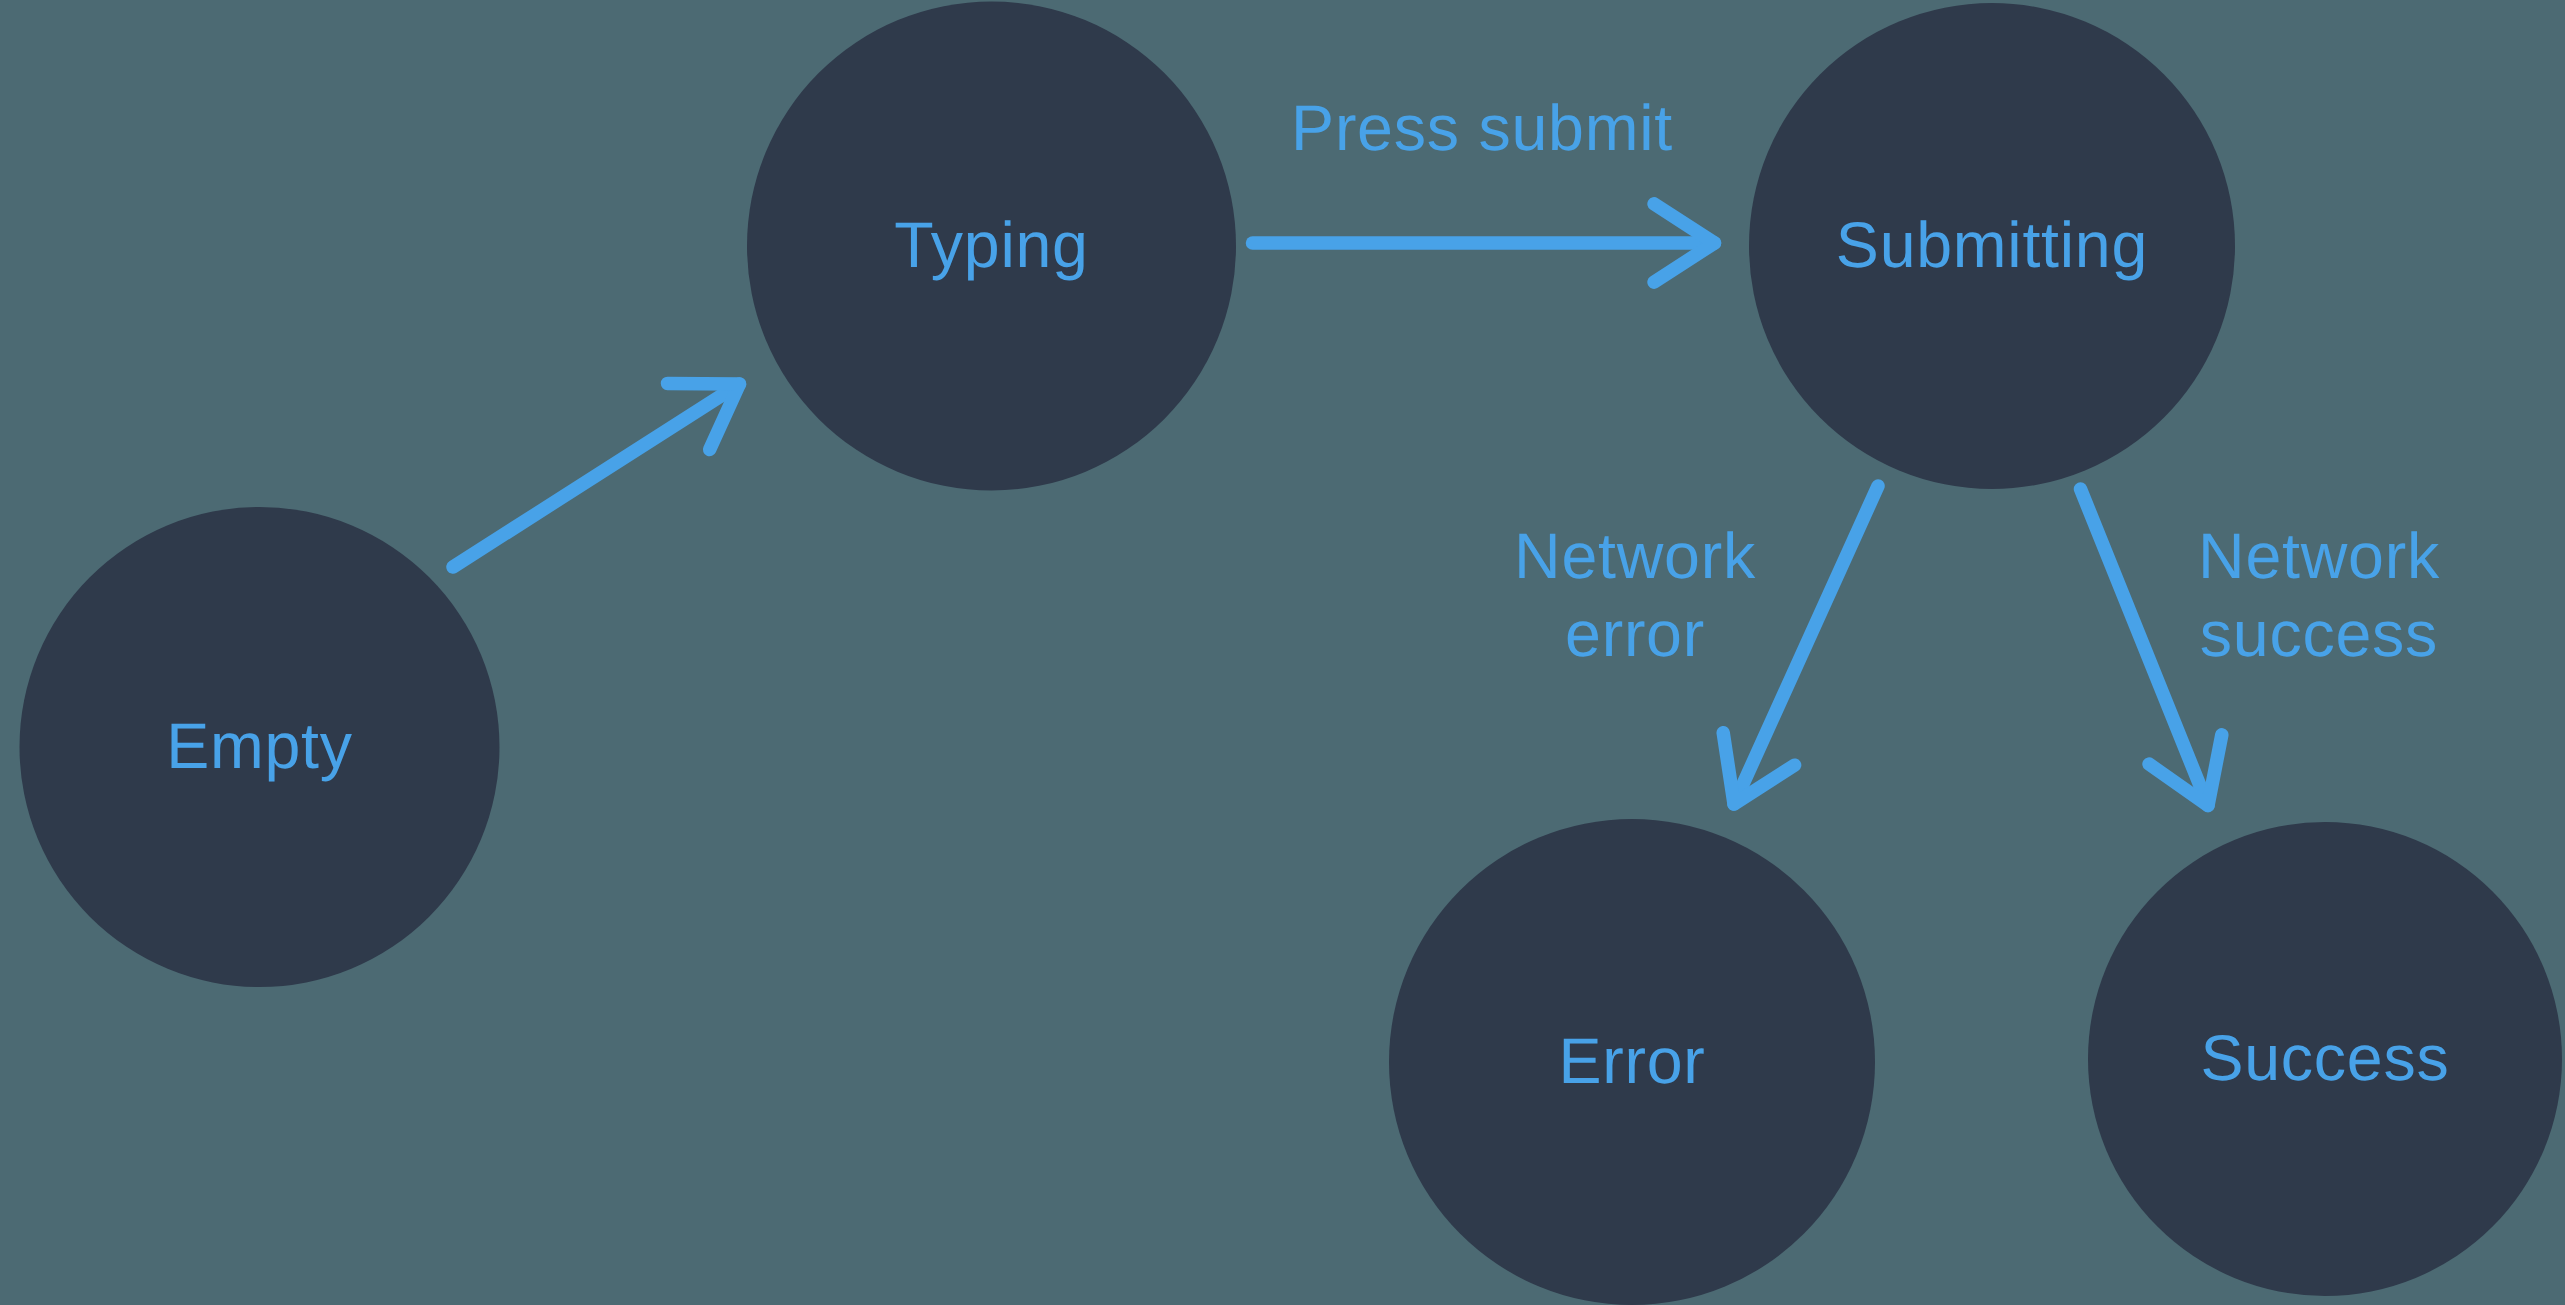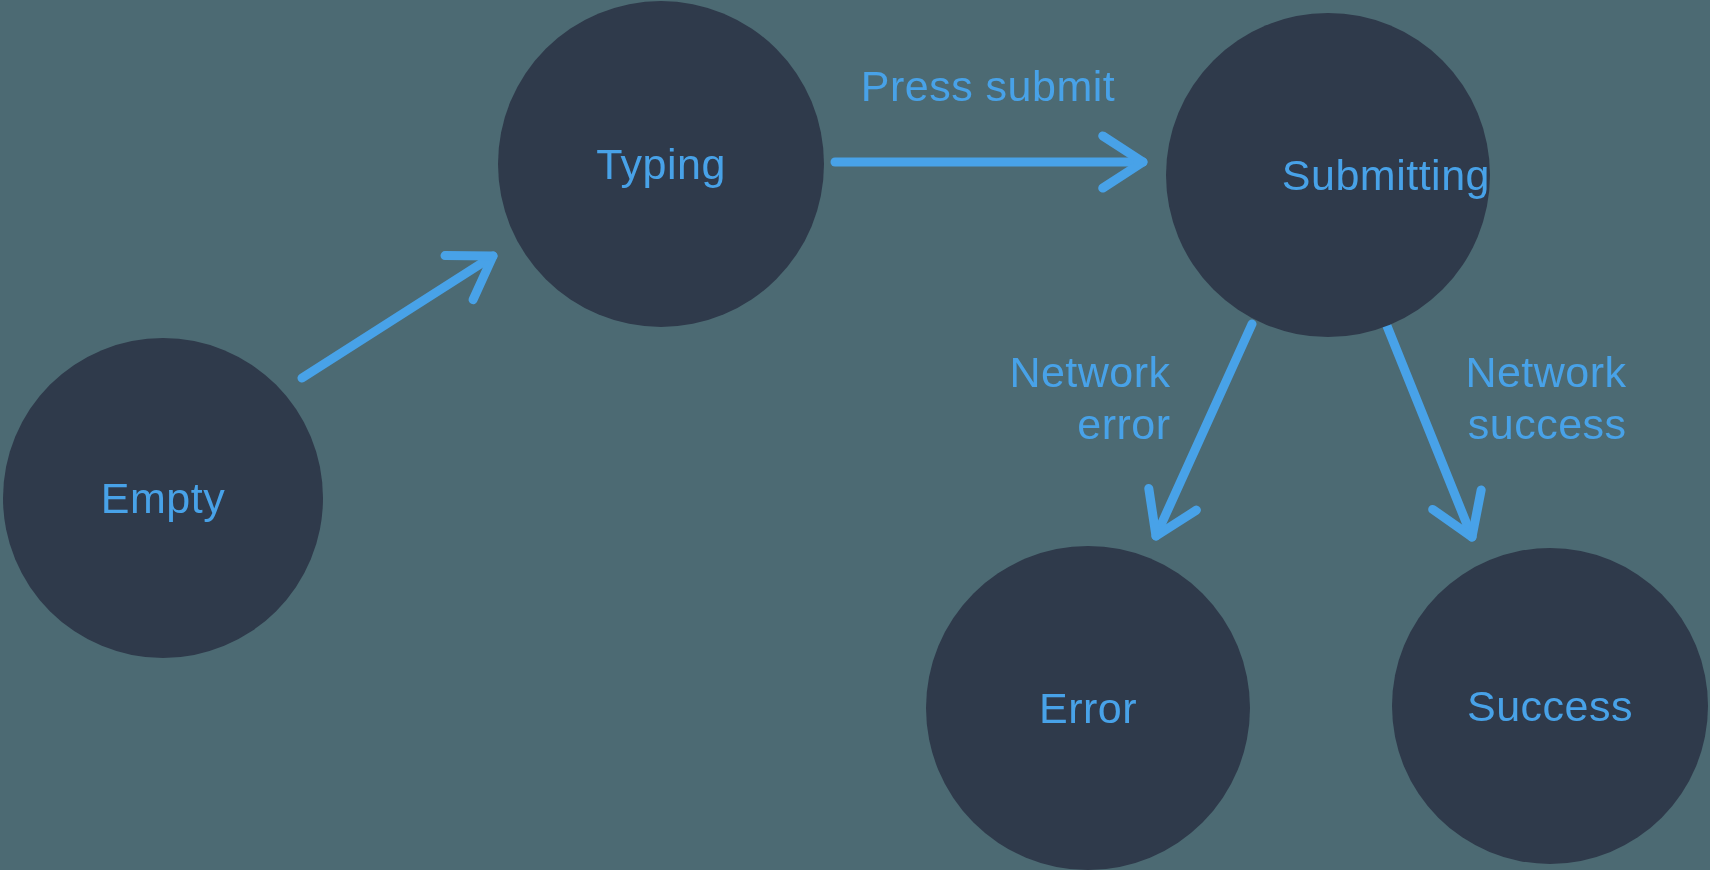--- a/index.html
+++ b/index.html
@@ -32,33 +32,33 @@
     display: flex;
     align-items: center;
     justify-content: center;
   }
   .node-label {
     color: var(--accent);
     font-size: 43px;
     letter-spacing: 0.5px;
     white-space: nowrap;
   }
-  .node-empty      { left: 3px;    top: 338px; width: 320px; height: 320px; }
+  .node-empty      { left: 13px;    top: 338px; width: 320px; height: 320px; }
   .node-typing     { left: 498px;  top: 1px;   width: 326px; height: 326px; }
-  .node-submitting { left: 1166px; top: 13px;   width: 324px; height: 324px; justify-content: flex-end; }
+  .node-submitting { left: 1166px; top: 2px;   width: 324px; height: 324px; }
   .node-error      { left: 926px;  top: 546px; width: 324px; height: 324px; }
   .node-success    { left: 1392px; top: 548px; width: 316px; height: 316px; }
   .edge-label {
     position: absolute;
     transform: translate(-50%, -50%);
     color: var(--accent);
     font-size: 43px;
     letter-spacing: 0.5px;
     line-height: 1.22;
-    text-align: right;
+    text-align: center;
     white-space: pre-line;
   }
   .label-start-typing    { left: 327px;  top: 238px; }
   .label-press-submit    { left: 988px;  top: 86px;  }
   .label-network-error   { left: 1090px; top: 398px; }
   .label-network-success { left: 1546px; top: 398px; }
 </style>
 </head>
 <body>
 

